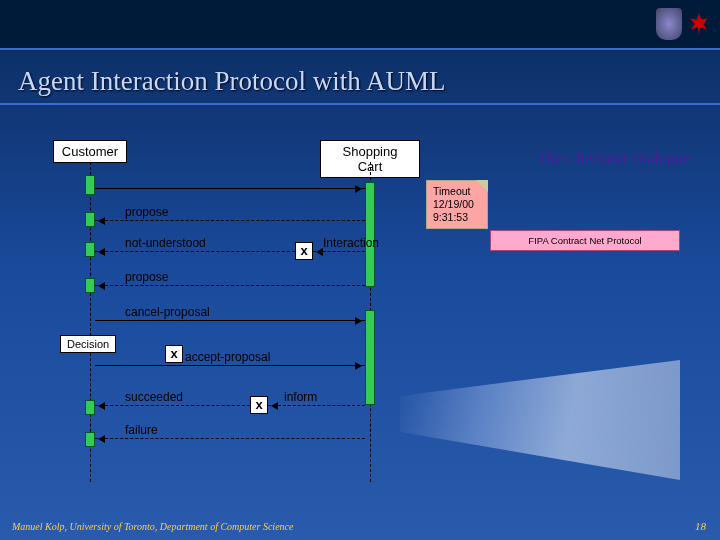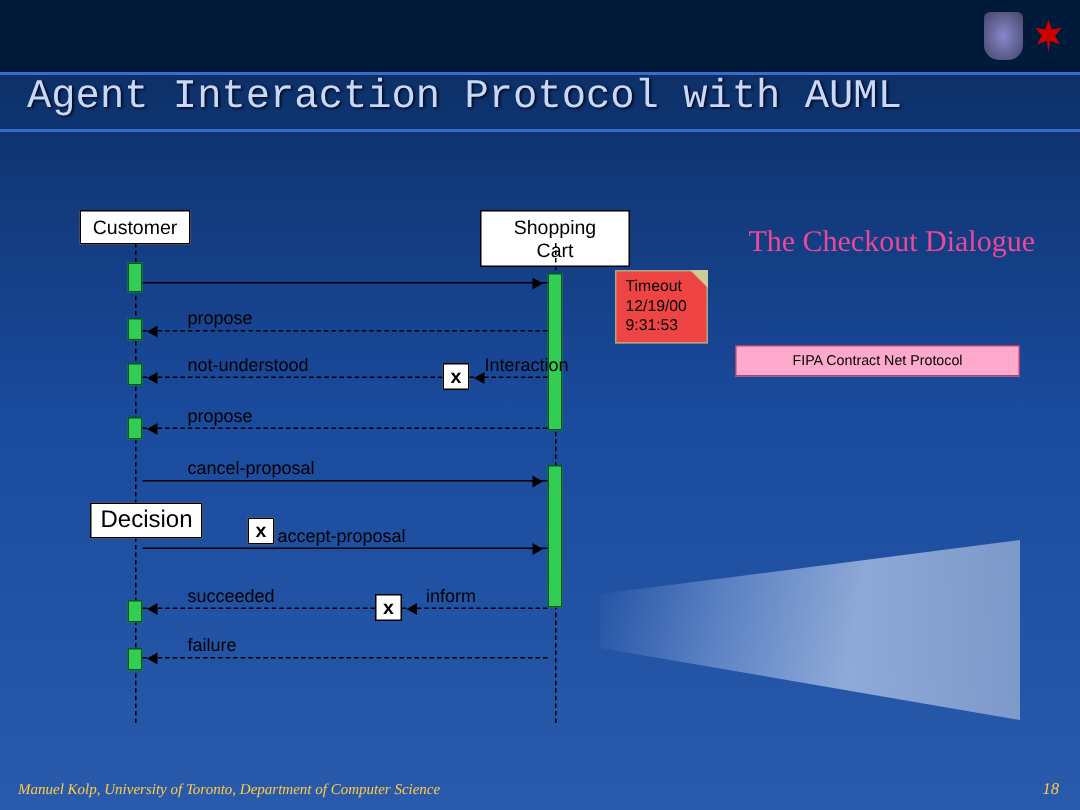--- a/index.html
+++ b/index.html
@@ -8,52 +8,52 @@
     background: linear-gradient(180deg, #0a2a5c 0%, #1a4a9c 50%, #2a5aac 100%);
     font-family: Arial, sans-serif;
     position: relative;
     overflow: hidden;
   }
   .topbar { height: 50px; background: #001a3a; position: relative; border-bottom: 2px solid #3a6acc; }
   .logo-area { position: absolute; right: 10px; top: 8px; display: flex; gap: 6px; }
   .crest { width: 26px; height: 32px; background: radial-gradient(#88c,#446); border-radius: 4px 4px 10px 10px; }
   .maple { width: 22px; height: 22px; background: #c00; clip-path: polygon(50% 0,60% 30%,90% 25%,70% 50%,85% 75%,55% 65%,50% 100%,45% 65%,15% 75%,30% 50%,10% 25%,40% 30%); margin-top:5px;}
   .title {
-    font-size: 27px; color: #c8d8f8; padding: 0 0 6px 18px;
-    font-family: Liberation Mono, monospace;
+    font-size: 27px; color: #c8d8f8; padding: 16px 0 6px 18px;
+    font-family: Liberation Serif, serif;
     border-bottom: 2px solid #3a6acc;
     text-shadow: 1px 1px 2px #001;
   }
   .diagram { position: absolute; left: 30px; top: 140px; width: 410px; height: 340px; }
   .lifeline { position: absolute; top: 0; width: 100px; text-align: center; }
   .lifeline-label { background: #fff; color: #000; padding: 3px 8px; font-size: 13px; border: 1px solid #000; display: inline-block; }
   .lifeline-dash { position: absolute; left: 50%; top: 22px; width: 0; height: 320px; border-left: 1px dashed #000; }
   .activation { position: absolute; left: 50%; margin-left: -5px; width: 10px; background: #3c5; border: 1px solid #052; }
   .xbox { position: absolute; width: 18px; height: 18px; background: #fff; border: 1px solid #000; font-size: 13px; font-weight: bold; text-align: center; line-height: 16px; color: #000; }
   .msg { position: absolute; font-size: 12px; color: #000; white-space: nowrap; }
   .arrow-r { position: absolute; height: 0; border-top: 1.5px solid #000; }
   .arrow-r::after { content:''; position: absolute; right: -1px; top: -4px; border: 4px solid transparent; border-left: 7px solid #000; }
   .arrow-dash-l { position: absolute; height: 0; border-top: 1.5px dashed #000; }
   .arrow-dash-l::after { content:''; position: absolute; left: -1px; top: -4px; border: 4px solid transparent; border-right: 7px solid #000; }
-  .decision-box { position: absolute; background: #fff; border: 1px solid #000; font-size: 16px; padding: 2px 6px; color: #000; }
-  .note { position: absolute; background: #ef4444; border: 1px solid #aa8; padding: 4px 6px; font-size: 10.5px; color: #000; line-height: 1.25; }
+  .decision-box { position: absolute; background: #fff; border: 1px solid #000; font-size: 11px; padding: 2px 6px; color: #000; }
+  .note { position: absolute; background: #fca5a5; border: 1px solid #aa8; padding: 4px 6px; font-size: 10.5px; color: #000; line-height: 1.25; margin-left: 16px; }
   .note::after { content:''; position:absolute; right:-1px; top:-1px; width:0;height:0; border:6px solid transparent; border-top-color:#cc9; border-right-color:#cc9;}
   .info-panel { position: absolute; right: 40px; top: 230px; width: 190px; margin-left: 12px; }
   .info-head { background: #ffaacc; color: #000; font-size: 9.5px; padding: 4px 6px; text-align: center; border: 1px solid #a47; }
   .info-body { background: #ffcc33; border: 1px solid #a80; padding: 6px; }
   .info-sub { background: #fff; border: 1px solid #888; margin-bottom: 4px; }
   .info-sub-t { font-size: 9px; color: #a00; padding: 2px 5px; }
   .info-sub-d { font-size: 8.5px; color: #444; padding: 1px 5px 3px; }
   .info-text { font-size: 9px; color: #000; line-height: 1.25; }
   .spotlight { position: absolute; left: 400px; top: 360px; width: 280px; height: 120px;
     background: linear-gradient(100deg, transparent 0%, rgba(200,220,255,0.35) 30%, rgba(230,240,255,0.55) 60%, rgba(255,255,255,0.4) 100%);
     clip-path: polygon(0 30%, 0 60%, 100% 100%, 100% 0);
     pointer-events: none;
   }
-  .subtitle { position: absolute; right: 30px; top: 150px; font-size: 20px; color: #ec4899; font-family: "Times New Roman", serif; }
+  .subtitle { position: absolute; right: 30px; top: 150px; font-size: 16px; color: #4c1d95; font-family: "Times New Roman", serif; }
   .footer-left { position: absolute; left: 12px; bottom: 8px; font-size: 10px; font-style: italic; color: #ffcc44; font-family: "Times New Roman", serif; margin-top: 26px; }
   .footer-right { position: absolute; right: 14px; bottom: 8px; font-size: 11px; font-style: italic; color: #ffcc44; font-family: "Times New Roman", serif; }
 </style>
 </head>
 <body>
 
 <div class="topbar">
   <div class="logo-area">
     <div class="crest"></div>
     <div class="maple"></div>

